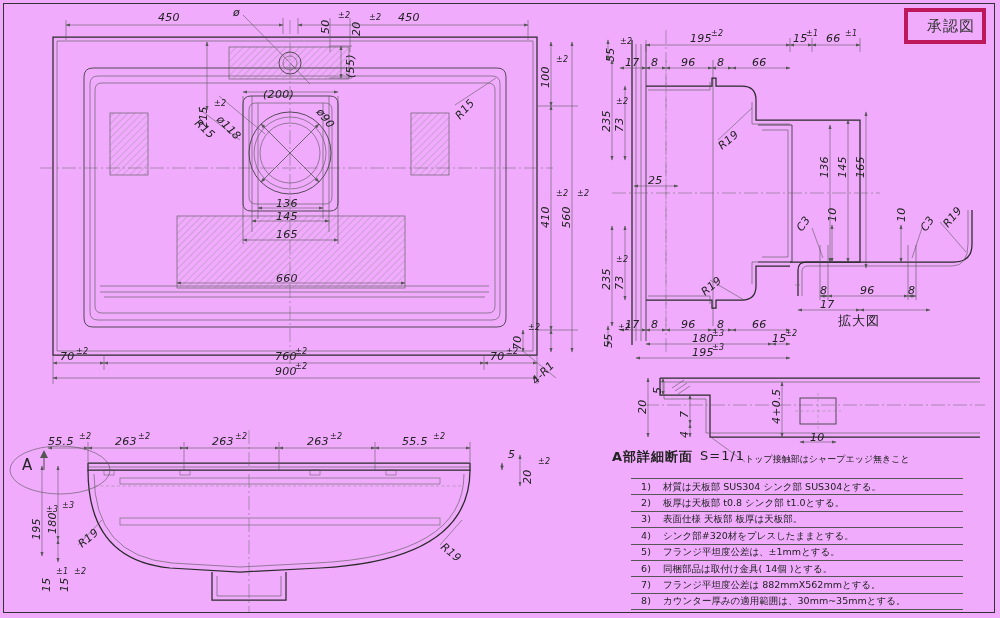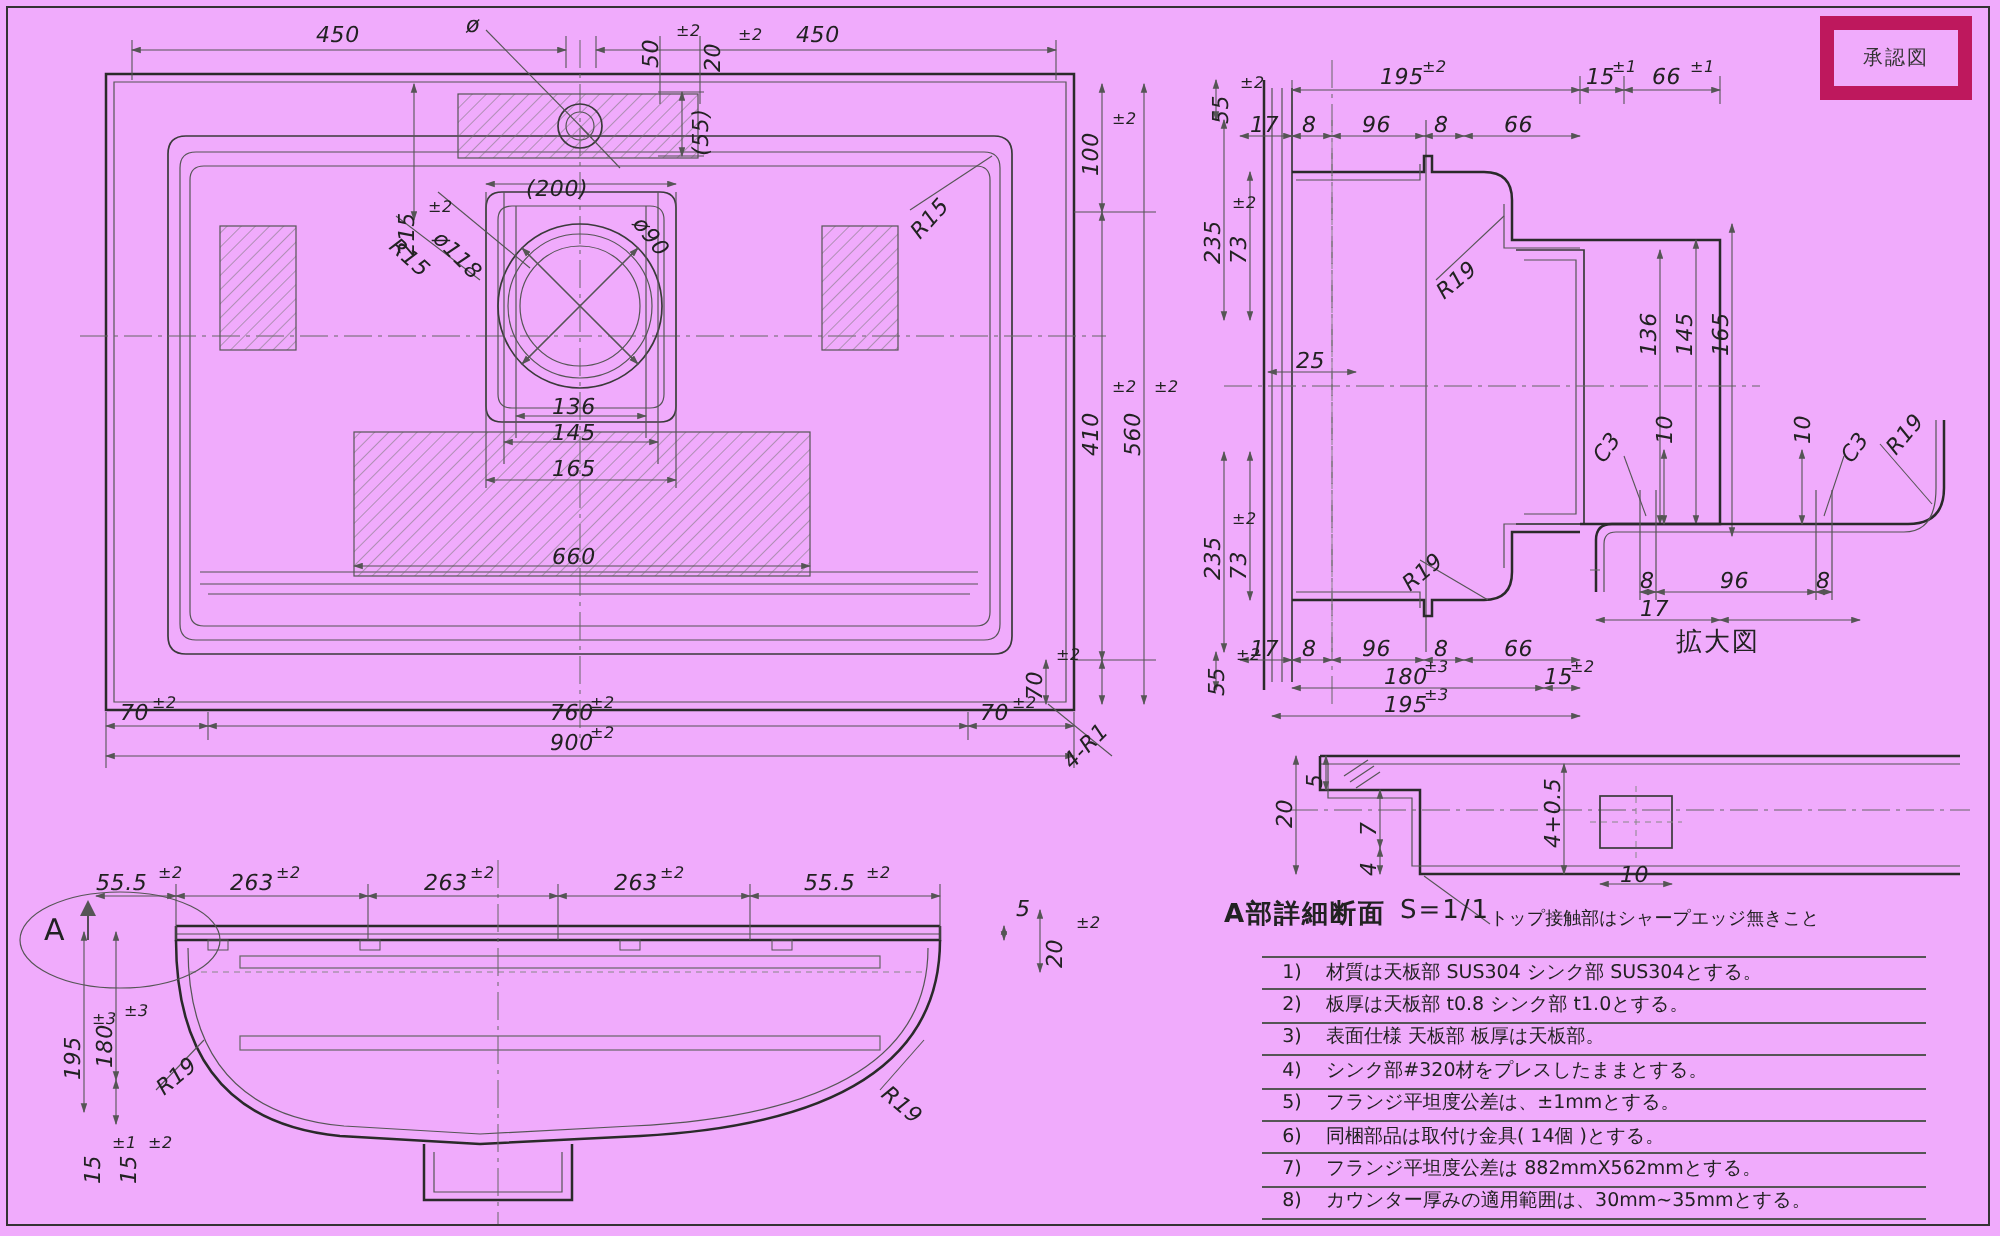--- a/index.html
+++ b/index.html
@@ -21,22 +21,22 @@
   .hid{stroke:#888;stroke-width:.5;fill:none;stroke-dasharray:3 2.5;}
   .hatchfill{fill:url(#hatch45);stroke:#555;stroke-width:.6;}
   .nofill{fill:none;}
   #notes{position:absolute;left:631px;top:478px;width:332px;height:132px;}
   #notes table{border-collapse:collapse;width:100%;height:100%;}
   #notes td{border-top:.8px solid #555;border-bottom:.8px solid #555;
             font-size:9.5px;color:#222;padding:0 2px;line-height:1.05;
             font-family:"DejaVu Sans","Liberation Sans",sans-serif;white-space:nowrap;}
   #notes td.num{width:26px;text-align:center;border-right:none;}
   #approval{position:absolute;right:14px;top:8px;width:62px;height:28px;
-            border:7px solid #be185d;display:flex;align-items:center;justify-content:center;
-            font-size:10px;color:#333;letter-spacing:1px;}
+            border:4px solid #be185d;display:flex;align-items:center;justify-content:center;
+            font-size:15px;color:#333;letter-spacing:1px;padding-left:12px;}
   .lbl{position:absolute;font-size:13px;color:#222;letter-spacing:1px;
        font-family:"DejaVu Sans","Liberation Sans",sans-serif;}
   .lblsm{position:absolute;font-size:9px;color:#222;
        font-family:"DejaVu Sans","Liberation Sans",sans-serif;}
 </style>
 </head>
 <body>
 
 <div id="sheet">
 

